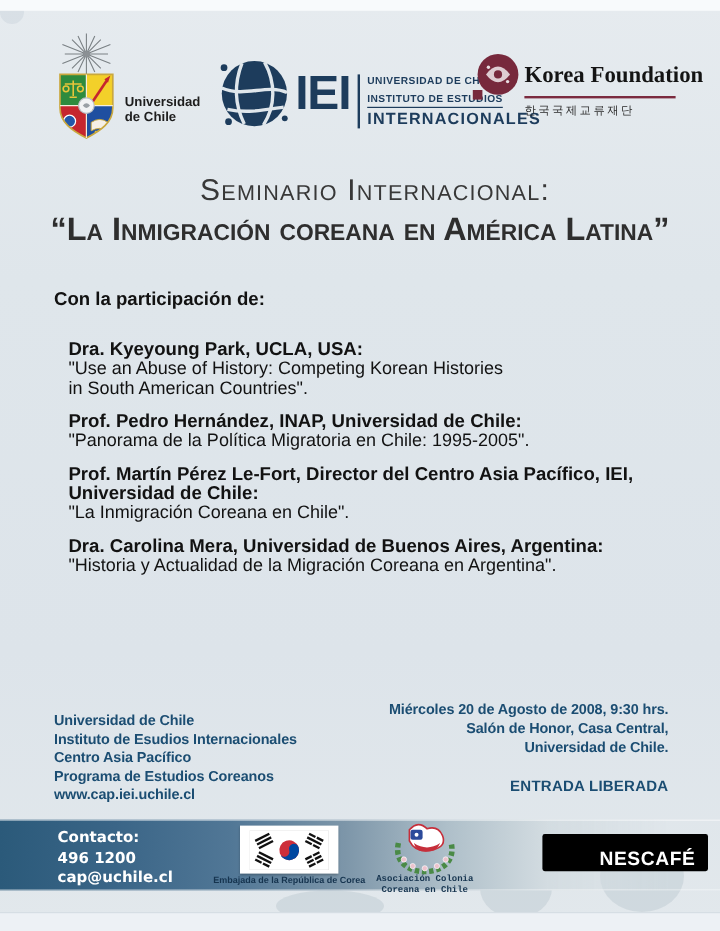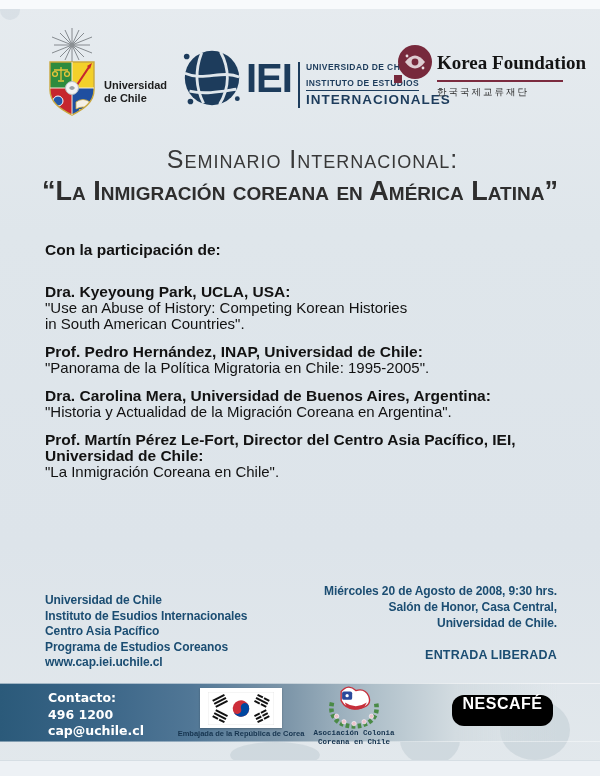--- a/index.html
+++ b/index.html
@@ -40,21 +40,21 @@
   .kf-korean{margin-top:4px;font-size:9.5px;color:#2a2a2a;letter-spacing:2px;white-space:nowrap;}
 
   
   .title{position:absolute;left:0;top:145px;width:600px;text-align:center;color:#383838;}
   .title .t1{font-size:25px;font-variant:small-caps;letter-spacing:1px;line-height:28px;padding-left:25px;}
   .title .t2{font-size:27px;font-variant:small-caps;font-weight:bold;letter-spacing:0px;line-height:30px;margin-top:3px;color:#2e2e2e;}
 
   
   .body-block{position:absolute;left:45px;top:242px;width:525px;color:#121212;font-size:15px;line-height:16px;}
   .body-heading{font-weight:bold;font-size:15.5px;margin-bottom:26px;}
-  .speaker{margin-bottom:12px;}
+  .speaker{margin-bottom:12px;margin-left:12px;}
   .speaker .name{font-weight:bold;font-size:15.5px;}
   .event-note{position:absolute;left:20px;top:514px;width:560px;text-align:center;
     font-weight:bold;font-size:15.5px;line-height:19px;letter-spacing:-.2px;color:#121212;}
 
   
   .organizer{position:absolute;left:45px;top:593px;color:#1b4d72;font-weight:bold;
     font-size:12px;line-height:15.5px;letter-spacing:-.1px;}
   .venue{position:absolute;right:43px;top:583px;text-align:right;color:#1b4d72;font-weight:bold;
     font-size:12px;line-height:16px;letter-spacing:-.1px;}
   .admission{margin-top:16px;font-size:12.5px;letter-spacing:.2px;}
@@ -66,21 +66,21 @@
   .contact{position:absolute;left:48px;top:6px;color:#ffffff;font-family:"DejaVu Sans",sans-serif;
     font-weight:bold;font-size:12.5px;line-height:16.5px;}
   .flagbox{position:absolute;left:200px;top:4px;width:82px;height:40px;background:#ffffff;
     box-shadow:0 1px 2px rgba(0,0,0,.25);display:flex;align-items:center;justify-content:center;}
   .embassy-cap{position:absolute;left:163px;top:46px;width:156px;text-align:center;color:#16344f;
     font-family:Liberation Sans, sans-serif;font-weight:bold;font-size:7.5px;line-height:8px;}
   .colonia{position:absolute;left:322px;top:2px;width:64px;height:44px;}
   .colonia-cap{position:absolute;left:310px;top:45px;width:88px;text-align:center;color:#16344f;
     font-family:Liberation Mono, monospace;font-weight:bold;font-size:7.5px;line-height:8.5px;}
   .nescafe{position:absolute;left:452px;top:11px;width:101px;height:31px;background:#000;
-    border-radius:12px;display:flex;align-items:flex-start;justify-content:center;}
+    border-radius:2px;display:flex;align-items:flex-end;justify-content:center;padding-left:37px;}
   .nescafe span{color:#fff;font-weight:bold;font-size:16px;letter-spacing:.5px;}
 </style>
 </head>
 <body>
 
 <div class="poster">
 
   <div>
     <div class="wm wm-balustrade"></div>
     <div class="wm wm-arch"></div>
@@ -185,27 +185,27 @@
     <div class="speaker">
       <div class="name pre">Dra. Kyeyoung Park, UCLA, USA:</div>
       <div class="talk pre">"Use an Abuse of History: Competing Korean Histories
 in South American Countries".</div>
     </div>
     <div class="speaker">
       <div class="name pre">Prof. Pedro Hernández, INAP, Universidad de Chile:</div>
       <div class="talk pre">"Panorama de la Política Migratoria en Chile: 1995-2005".</div>
     </div>
     <div class="speaker">
-      <div class="name pre">Dra. Carolina Mera, Universidad de Buenos Aires, Argentina:</div>
-      <div class="talk pre">"Historia y Actualidad de la Migración Coreana en Argentina".</div>
-    </div>
-    <div class="speaker">
       <div class="name pre">Prof. Martín Pérez Le-Fort, Director del Centro Asia Pacífico, IEI,
 Universidad de Chile:</div>
       <div class="talk pre">"La Inmigración Coreana en Chile".</div>
+    </div>
+    <div class="speaker">
+      <div class="name pre">Dra. Carolina Mera, Universidad de Buenos Aires, Argentina:</div>
+      <div class="talk pre">"Historia y Actualidad de la Migración Coreana en Argentina".</div>
     </div>
   </div>
 
 
   <div class="organizer pre">Universidad de Chile
 Instituto de Esudios Internacionales
 Centro Asia Pacífico
 Programa de Estudios Coreanos
 www.cap.iei.uchile.cl</div>
 

